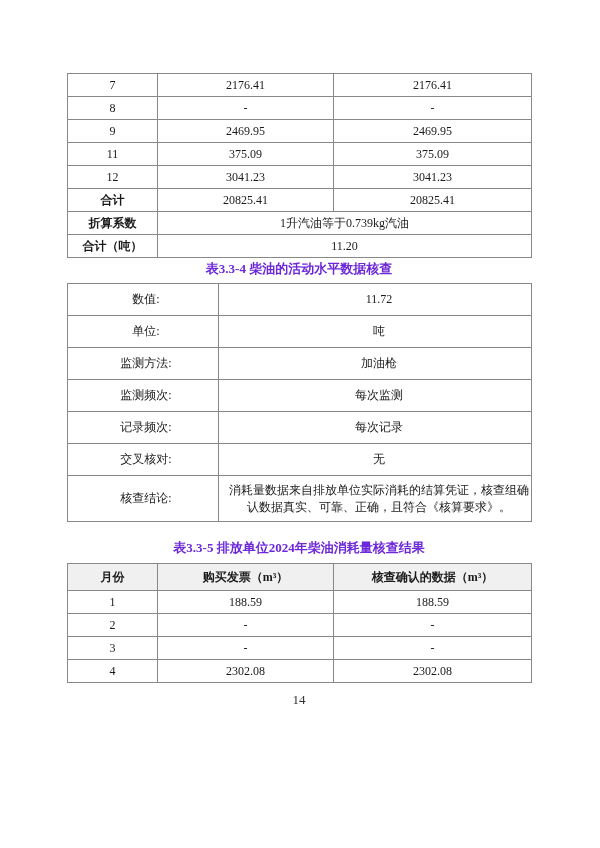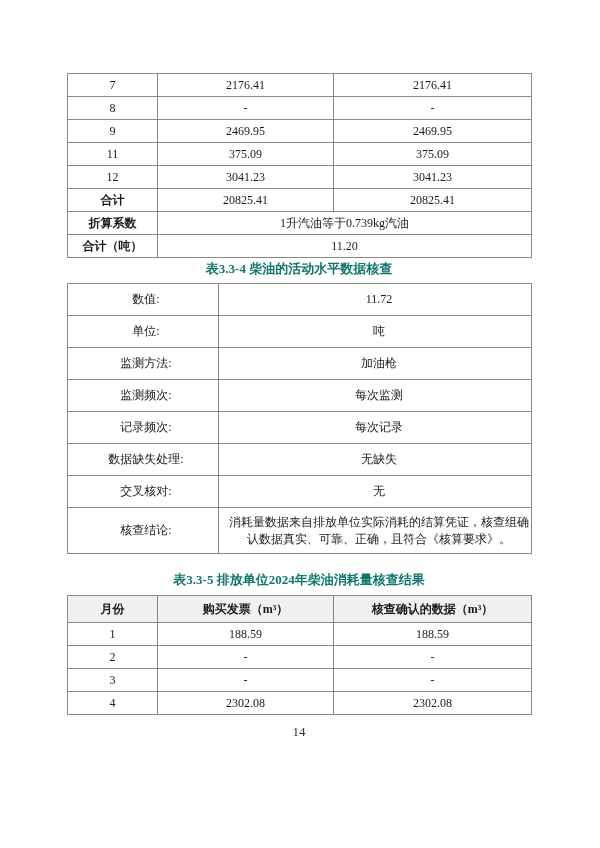--- a/index.html
+++ b/index.html
@@ -27,21 +27,21 @@
   
   .tbl-top { margin-top: 73px; }
   .tbl-top td { height: 23px; text-align: center; }
 
   
   .caption {
     text-align: center;
     font-weight: bold;
     font-size: 13px;
     line-height: 14px;
-    color: #0f766e;
+    color: #6d28d9;
   }
   .caption-334 { margin: 4px 0 7px 0; }
   .caption-335 { margin: 19px 0 8px 0; }
 
   
   .tbl-kv td { height: 32px; text-align: center; }
   .tbl-kv td.kv-label { padding-left: 10px; }
   .tbl-kv td.kv-value { padding-left: 10px; padding-right: 2px; }
   .tbl-kv tr.tall td { height: 46px; }
   .tbl-kv tr.tall td.kv-value { line-height: 17px; padding-top: 5px; padding-bottom: 5px; }
@@ -134,24 +134,20 @@
         </tr>
         <tr>
           <td class="kv-label">监测频次:</td>
           <td class="kv-value">每次监测</td>
         </tr>
         <tr>
           <td class="kv-label">记录频次:</td>
           <td class="kv-value">每次记录</td>
         </tr>
         <tr>
-          <td class="kv-label">数据缺失处理:</td>
-          <td class="kv-value">无缺失</td>
-        </tr>
-        <tr>
           <td class="kv-label">交叉核对:</td>
           <td class="kv-value">无</td>
         </tr>
         <tr class="tall">
           <td class="kv-label">核查结论:</td>
           <td class="kv-value">消耗量数据来自排放单位实际消耗的结算凭证，核查组确认数据真实、可靠、正确，且符合《核算要求》。</td>
         </tr>
       </tbody>
     </table>
 

